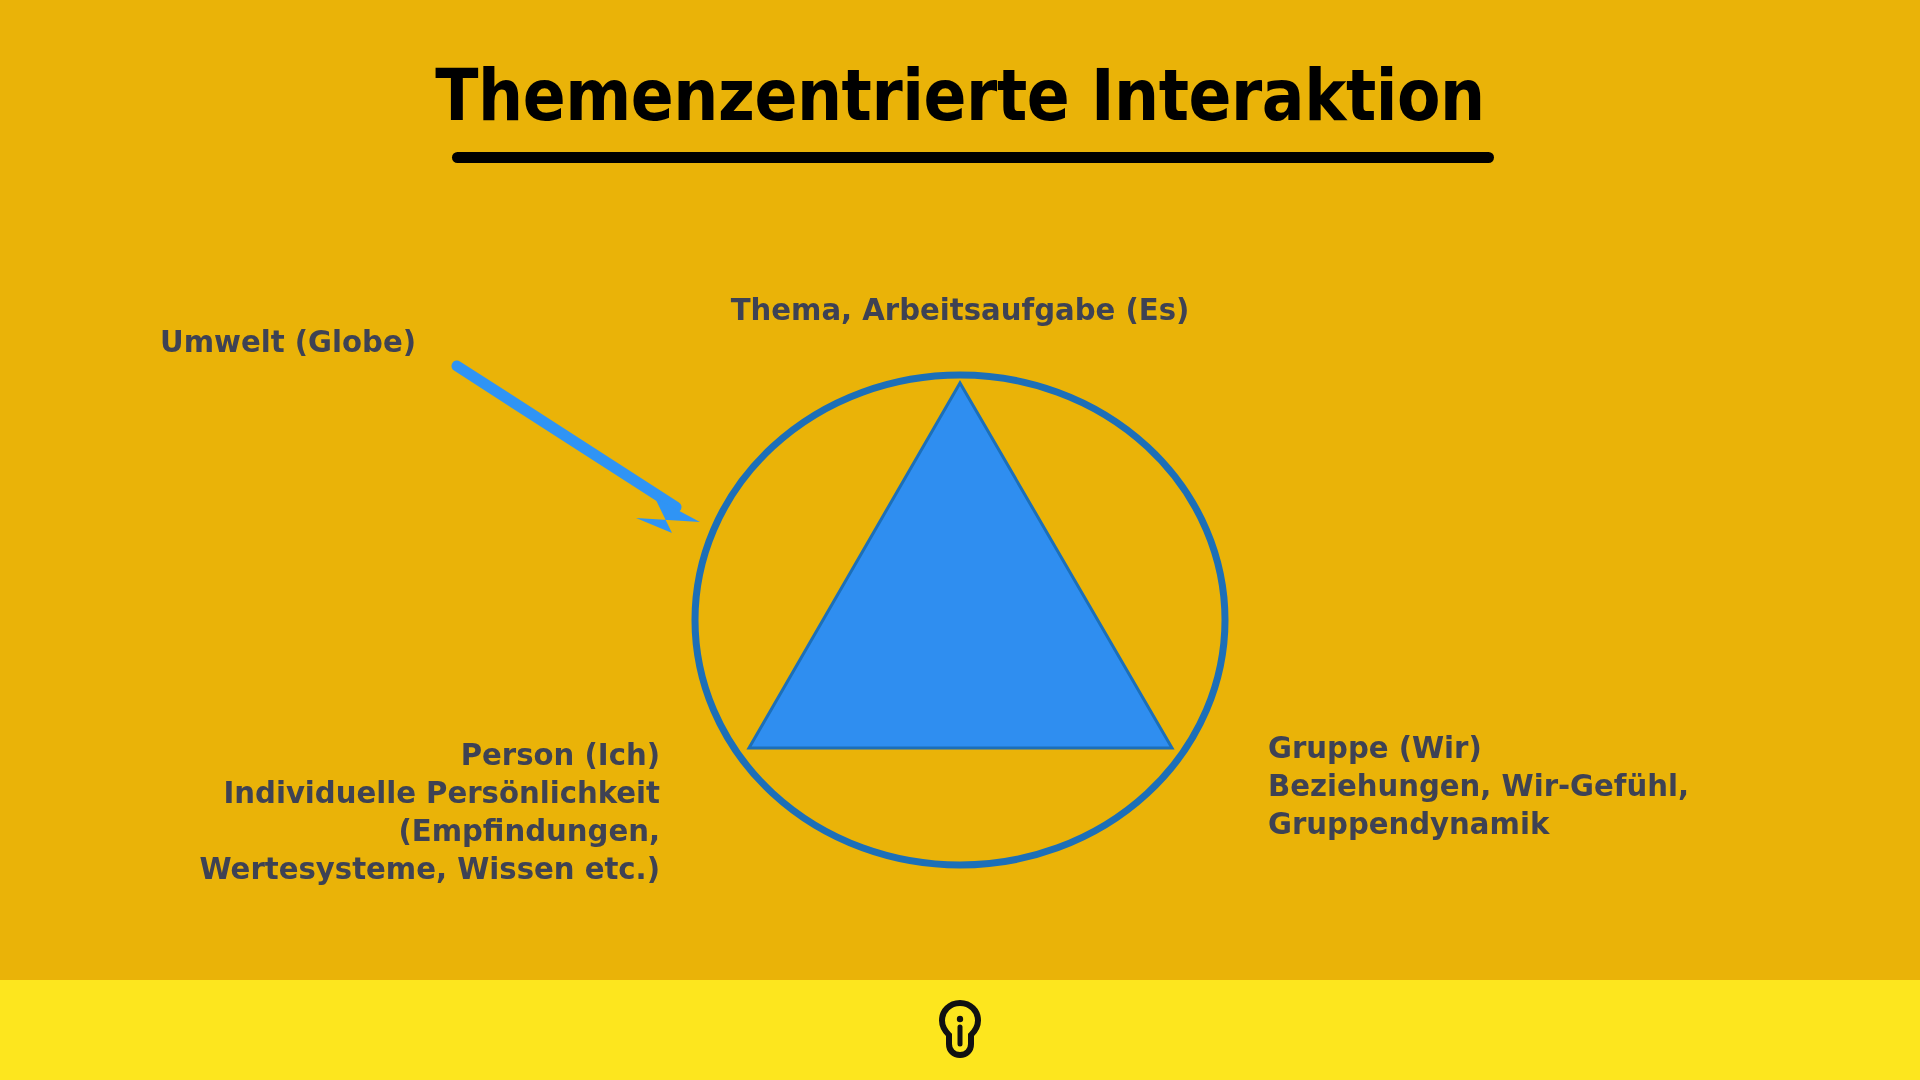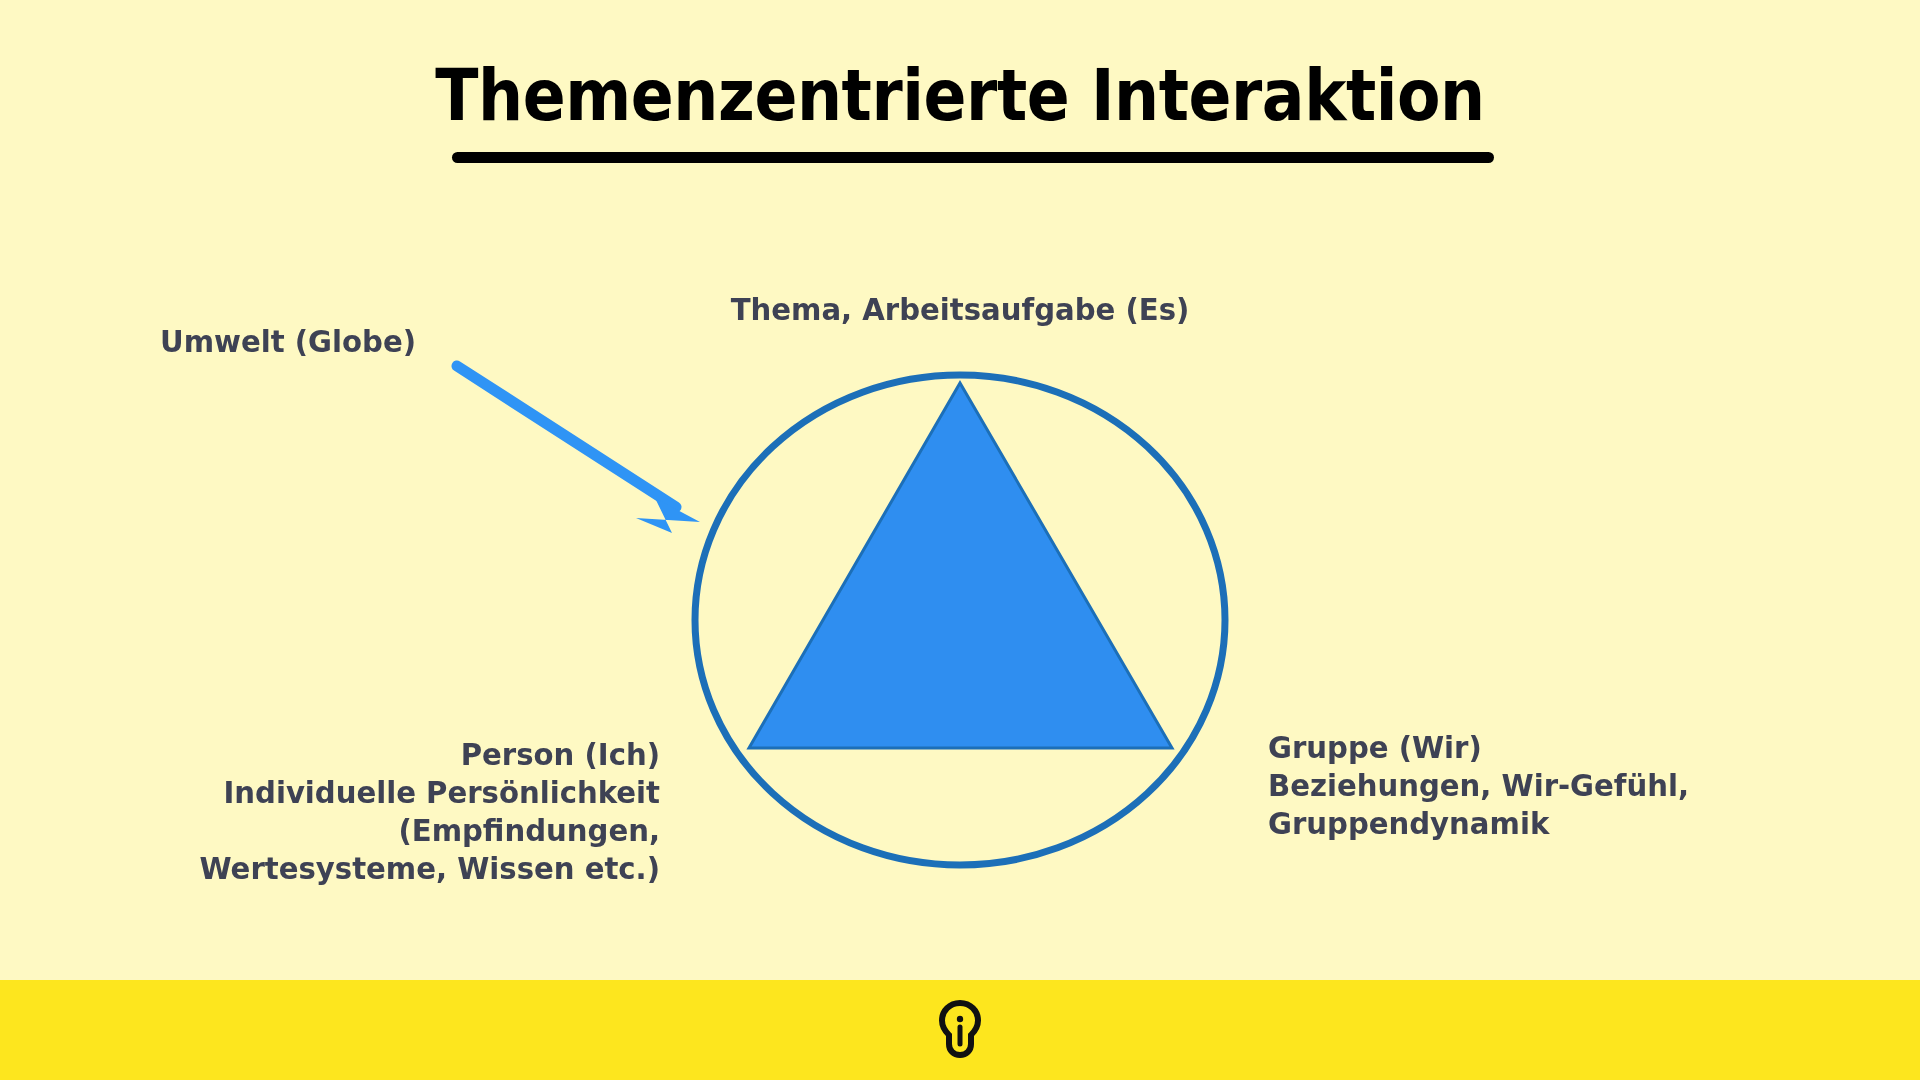--- a/index.html
+++ b/index.html
@@ -14,21 +14,21 @@
     overflow: hidden;
     position: relative;
   }
 
   #slide {
     position: absolute;
     left: 0;
     top: 0;
     width: 1920px;
     height: 1080px;
-    background: #fef9c3;
+    background: #eab308;
   }
 
   
   #title-block {
     position: absolute;
     left: 0;
     top: 52px;
     width: 1920px;
     text-align: center;
   }

